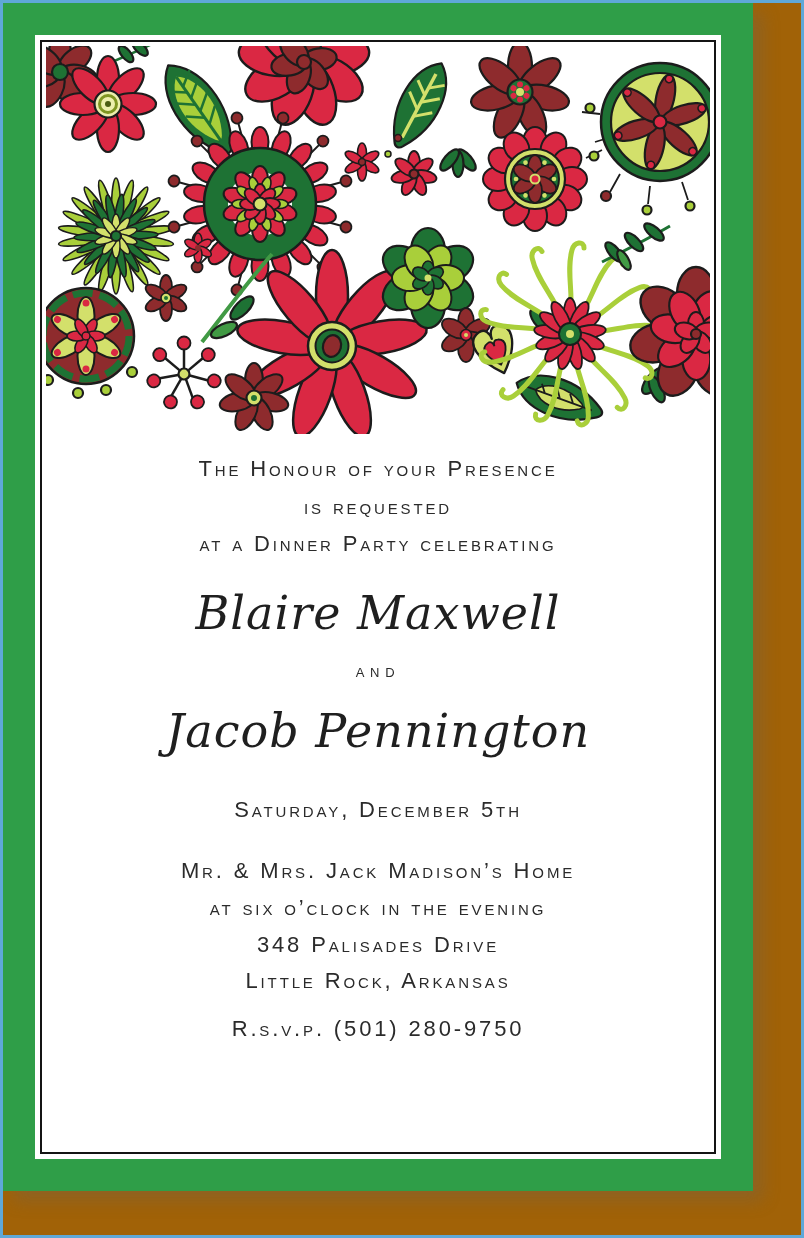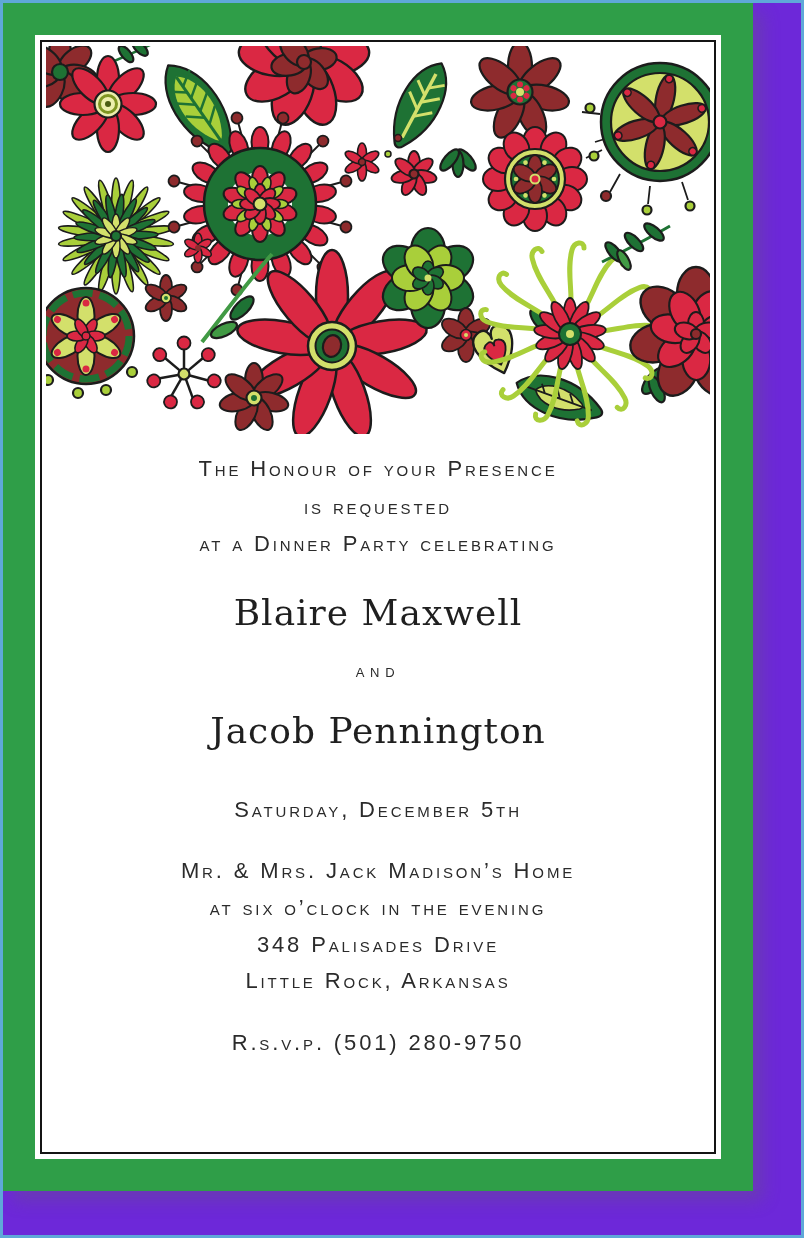--- a/index.html
+++ b/index.html
@@ -2,44 +2,44 @@
 <html style="--frame-blue: #5fa8d8; --border-green: #2f9e48; --ink: #1c1c1c; --text: #2b2b2b; --red: #da2843; --maroon: #8e2b2d; --dark-green: #1e7234; --mid-green: #419a44; --light-green: #a9cf3a; --pale-green: #d3e06b;"><head>
 <meta charset="utf-8">
 <style>
   :root{
     --frame-blue:#5fa8d8; --border-green:#2f9e48; --ink:#1c1c1c; --text:#2b2b2b;
     --red:#da2843; --maroon:#8e2b2d; --dark-green:#1e7234; --mid-green:#419a44;
     --light-green:#a9cf3a; --pale-green:#d3e06b; --cream:#ecefad; --olive:#7f9622;
   }
   html,body{margin:0;padding:0;background:#fff;}
   .page{position:relative;width:804px;height:1238px;box-sizing:border-box;
-    border:3px solid var(--frame-blue);background:#6d28d9;overflow:hidden;
+    border:3px solid var(--frame-blue);background:#a16207;overflow:hidden;
     font-family:"Liberation Sans",sans-serif;}
   .card{position:absolute;left:0;top:0;width:750px;height:1188px;
     background:var(--border-green);box-shadow:10px 10px 16px rgba(100,100,100,.3);}
   .card-white{position:absolute;inset:32px;background:#fff;}
   .card-frame{position:absolute;inset:5px;border:2px solid #141414;}
   .card-content{position:absolute;inset:4px;overflow:hidden;}
   .floral{display:block;width:664px;height:388px;}
 
   .text-block{text-align:center;color:var(--text);}
   .caps{font-variant:small-caps;font-size:22px;letter-spacing:.13em;
     line-height:37.5px;margin:0;font-weight:400;}
   .caps.first{margin-top:16px;}
-  .script{font-family:"DejaVu Serif","Liberation Serif",serif;
-    font-weight:400;font-size:36px;line-height:60px;margin:20px 0 0 0;color:#1f1f1f;
+  .script{font-family:"DejaVu Serif","Liberation Serif",serif;font-style:italic;
+    font-weight:400;font-size:46px;line-height:60px;margin:20px 0 0 0;color:#1f1f1f;
     letter-spacing:1px;}
   .script.second{margin-top:14px;}
   .conj{font-variant:small-caps;font-size:19px;letter-spacing:.3em;line-height:32px;
     margin:12px 0 0 0;}
   .caps.date1{margin-top:30px;line-height:38px;}
   .caps.date2{line-height:38px;}
   .caps.addr1{margin-top:24px;line-height:36px;}
   .caps.addr{line-height:36px;}
-  .caps.rsvp{margin-top:26px;line-height:36px;}
+  .caps.rsvp{margin-top:12px;line-height:36px;}
 
   
   .p{stroke:var(--ink);stroke-width:2.2;stroke-linejoin:round;}
   .cRed{fill:var(--red);} .cMar{fill:var(--maroon);} .cDG{fill:var(--dark-green);}
   .cMG{fill:var(--mid-green);} .cLG{fill:var(--light-green);} .cPG{fill:var(--pale-green);}
   .cW{fill:#fff;} .cCream{fill:var(--cream);} .nf{fill:none;}
   .sDG{stroke:var(--dark-green);} .sPG{stroke:var(--pale-green);} .sLG{stroke:var(--light-green);}
   .sMG{stroke:var(--mid-green);} .sInk{stroke:var(--ink);} .sOlive{stroke:var(--olive);}
 </style>
 </head>

